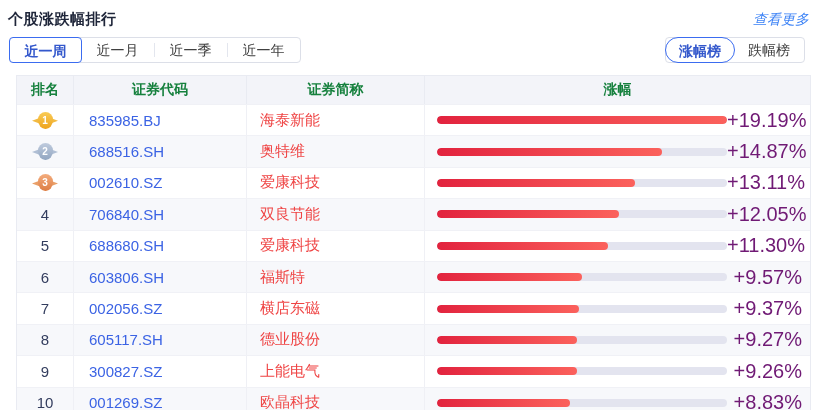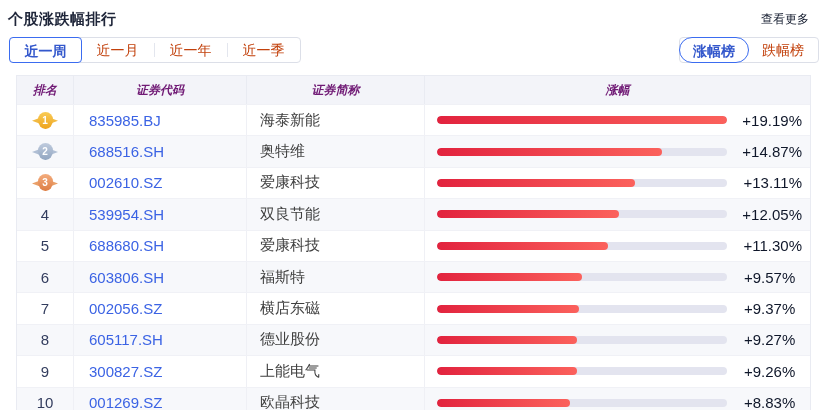--- a/index.html
+++ b/index.html
@@ -6,62 +6,62 @@
   body{
     width:819px;height:410px;background:#fff;
     font-family:"Liberation Sans","DejaVu Sans",sans-serif;
     -webkit-font-smoothing:antialiased;
   }
   .app{position:relative;width:819px;height:410px;overflow:hidden;background:#fff;}
 
   
   .top-row{display:flex;justify-content:space-between;align-items:center;padding:10px 10px 0 8px;}
   .title{font-size:15px;font-weight:bold;color:#1E2539;letter-spacing:.5px;}
-  .more{font-size:12px;color:#0f172a;cursor:pointer;text-decoration:none;}
-
-  
-  .tabs-row{display:flex;align-items:center;margin:8px 0 0 9px;}
+  .more{font-size:14px;color:#3b82f6;cursor:pointer;text-decoration:none;font-style:italic;}
+
+  
+  .tabs-row{display:flex;align-items:center;margin:8px 14px 0 9px;}
   .tab-group{display:flex;border:1px solid #DCDFE8;border-radius:4px;height:26px;box-sizing:border-box;background:#fff;}
   .tab{
     min-width:73px;padding:0 2px;text-align:center;line-height:24px;font-size:14px;
-    color:#c2410c;cursor:pointer;box-sizing:border-box;position:relative;white-space:nowrap;
+    color:#404040;cursor:pointer;box-sizing:border-box;position:relative;white-space:nowrap;
   }
   .tab:not(.selected)+.tab:not(.selected)::before{
     content:"";position:absolute;left:0;top:5px;bottom:5px;width:1px;background:#E3E6EE;
   }
   .tab.selected{
     border:1px solid #3B6CF0;border-radius:4px;margin:-1px;line-height:26px;
     color:#3458CC;font-weight:bold;background:#fff;z-index:1;
   }
   .tab-group.board{margin-left:auto;}
   .tab-group.board .tab{min-width:70px;border-radius:13px;}
 
   
   .table{margin:12px 8px 0 16px;border:1px solid #E9EBF2;box-sizing:border-box;}
   .thead{display:flex;height:28px;background:#F3F4F9;}
   .th{
-    font-size:12px;font-weight:bold;color:#701a75;display:flex;align-items:center;
-    justify-content:center;box-sizing:border-box;font-style:italic;
+    font-size:14px;font-weight:bold;color:#15803d;display:flex;align-items:center;
+    justify-content:center;box-sizing:border-box;
   }
   .th:not(:last-child){border-right:1px solid #E9EBF2;}
   .c-rank{width:57px;flex:none;}
   .c-code{width:173px;flex:none;}
   .c-name{width:178px;flex:none;}
   .c-change{flex:1;min-width:0;}
   .tr{display:flex;height:30.4px;border-top:1px solid #F0F1F6;background:#fff;}
   .tr.alt{background:#F7F8FB;}
   .td{display:flex;align-items:center;font-size:15px;box-sizing:border-box;}
   .td:not(:last-child){border-right:1px solid #EFF0F5;}
   .td.rank{justify-content:center;color:#333D5E;}
   .td.code{color:#3B63E4;padding-left:15px;text-align:center;}
-  .td.name{color:#404040;padding-left:13px;}
+  .td.name{color:#ef4444;padding-left:13px;}
   .td.change{padding:0 8px 0 12px;}
   .track{width:290px;flex:none;height:8px;border-radius:4px;background:#E3E4EF;overflow:hidden;}
   .fill{height:100%;border-radius:4px;background:linear-gradient(90deg,#E2233E,#FB615C);}
-  .val{margin-left:auto;font-size:15px;color:#0f172a;min-width:58px;text-align:left;white-space:nowrap;}
+  .val{margin-left:auto;font-size:20px;color:#701a75;min-width:58px;text-align:left;white-space:nowrap;}
 
   
   .medal{position:relative;width:28px;height:19px;display:flex;align-items:center;justify-content:center;}
   .medal::before,.medal::after{content:"";position:absolute;top:7px;width:8px;height:6px;}
   .medal::before{left:1px;clip-path:polygon(0 50%,100% 0,100% 100%);}
   .medal::after{right:1px;clip-path:polygon(100% 50%,0 0,0 100%);}
   .medal .core{
     width:15px;height:17px;border-radius:50% 50% 48% 48%/44% 44% 56% 56%;
     display:flex;align-items:center;justify-content:center;color:#fff;font-size:10px;
     font-weight:bold;position:relative;z-index:1;
@@ -80,22 +80,22 @@
 
   <div class="top-row">
     <div class="title">个股涨跌幅排行</div>
     <a class="more">查看更多</a>
   </div>
 
   <div class="tabs-row">
     <div class="tab-group">
       <div class="tab selected">近一周</div>
       <div class="tab">近一月</div>
+      <div class="tab">近一季</div>
       <div class="tab">近一年</div>
-      <div class="tab">近一季</div>
     </div>
     <div class="tab-group board">
       <div class="tab selected">涨幅榜</div>
       <div class="tab">跌幅榜</div>
     </div>
   </div>
 
   <div class="table">
     <div class="thead">
       <div class="th c-rank">排名</div>
@@ -144,21 +144,21 @@
     <div class="td name c-name">爱康科技</div>
     <div class="td change c-change">
       <div class="track">
         <div class="fill" style="width: 68.3168%;"></div>
       </div>
       <div class="val">+13.11%</div>
     </div>
   </div>
         <div class="tr alt">
     <div class="td rank c-rank">4</div>
-    <div class="td code c-code">539954.SH</div>
+    <div class="td code c-code">706840.SH</div>
     <div class="td name c-name">双良节能</div>
     <div class="td change c-change">
       <div class="track">
         <div class="fill" style="width: 62.7931%;"></div>
       </div>
       <div class="val">+12.05%</div>
     </div>
   </div>
         <div class="tr">
     <div class="td rank c-rank">5</div>

